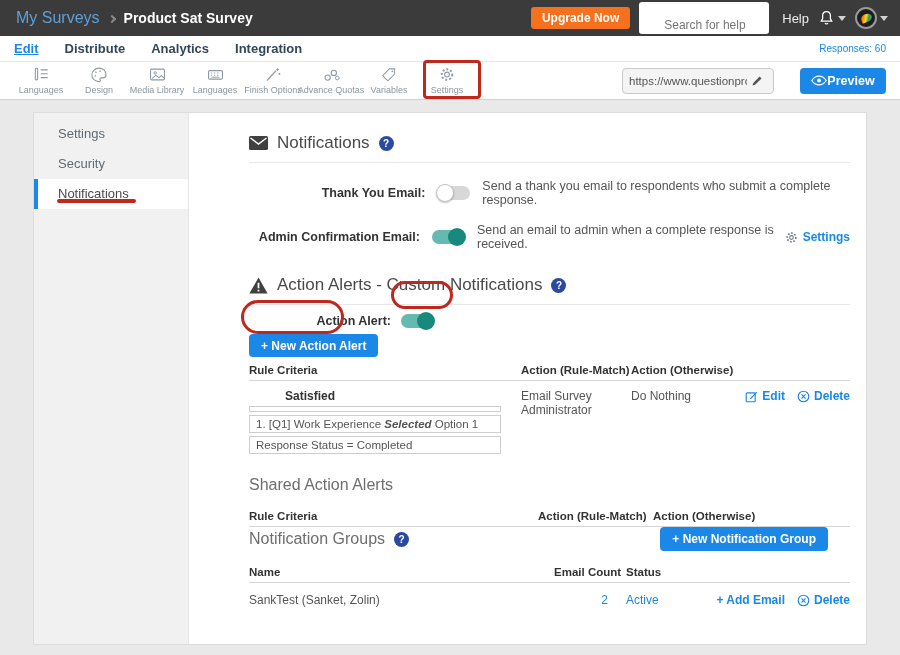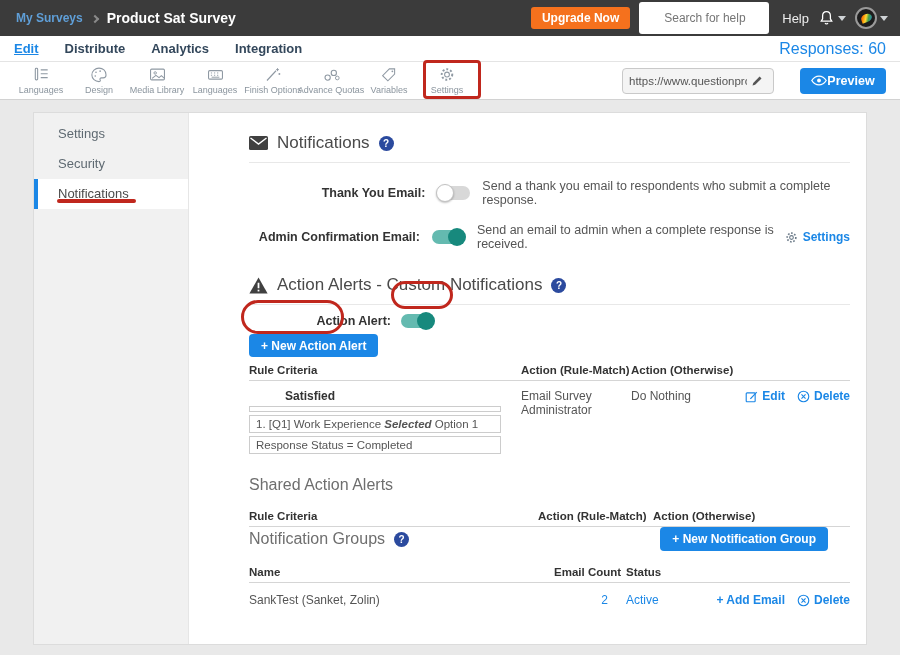--- a/index.html
+++ b/index.html
@@ -12,37 +12,37 @@
     font-size:13px;
     color:#545454;
   }
   
   .topbar { height:36px; background:#3b3b3b; display:flex; align-items:center; }
   .brand { width:100px; height:36px; background:#1b87e6; display:flex; align-items:center; justify-content:center; gap:7px; }
   .brand-label { color:#fff; font-size:13px; }
   .caret { width:0; height:0; border-left:4px solid transparent; border-right:4px solid transparent; border-top:5px solid #fff; display:inline-block; }
   .caret.dim { border-top-color:#cfd3d6; }
   .breadcrumb { display:flex; align-items:center; margin-left:16px; gap:9px; }
-  .bc-parent { color:#5f9fd8; font-size:12px;font-weight:bold; }
+  .bc-parent { color:#5f9fd8; font-size:16px; }
   .bc-chev { width:6px; height:6px; border-right:2px solid #8a8a8a; border-bottom:2px solid #8a8a8a; transform:rotate(-45deg); margin-top:1px; }
   .bc-current { color:#fff; font-size:14px; font-weight:bold; }
   .topbar-right { margin-left:auto; display:flex; align-items:center; gap:9px; padding-right:12px; }
   .upgrade-btn { background:#f5711d; color:#fff; font-weight:bold; font-size:12px; border:none; border-radius:3px; height:22px; padding:0 11px; cursor:pointer; }
-  .help-search { width:130px; height:22px; background:#fff; border:none; border-radius:3px; display:flex; align-items:center; padding:16px 6px; gap:19px; }
+  .help-search { width:130px; height:22px; background:#fff; border:none; border-radius:3px; display:flex; align-items:flex-start; padding:16px 6px; gap:19px; }
   .help-search input { border:none; outline:none; width:100px; font-size:12px; color:#555; font-family:"Liberation Sans",sans-serif; }
   .help-search input::placeholder { color:#757575; }
   .help-label { color:#eee; font-size:13px; margin-left:4px; }
   .icon-btn { display:flex; align-items:center; gap:3px; cursor:pointer; }
   .avatar { width:22px; height:22px; border-radius:50%; background:#1d1d1d; border:2px solid #9a9a9a; display:flex; align-items:center; justify-content:center; }
   .avatar-swirl { width:11px; height:8px; border-radius:50% 50% 50% 0; background:linear-gradient(120deg,#e53935 0%,#fb8c00 25%,#fdd835 45%,#43a047 65%,#1e88e5 100%); transform:rotate(-20deg); }
   
   .mainnav { height:26px; background:#fff; border-bottom:1px solid #e4e4e4; display:flex; align-items:center; padding:0 14px; gap:26px; }
   .nav-item { font-size:13px; font-weight:bold; color:#33475b; text-decoration:none; cursor:pointer; }
   .nav-item.active { color:#1b87e6; text-decoration:underline; }
-  .responses { margin-left:auto; color:#1b87e6; font-size:16px;padding-left:8px; }
+  .responses { margin-left:auto; color:#1b87e6; font-size:10px;padding-left:8px; }
   
   .toolbar { height:38px; background:#fff; border-bottom:1px solid #d2d2d2; display:flex; align-items:center; padding-left:12px; }
   .tool { width:58px; display:flex; flex-direction:column; align-items:center; gap:2px; cursor:pointer; }
   .tool svg { display:block; }
   .tool-label { font-size:9px; color:#8b959e; white-space:nowrap; }
   .url-box { margin-left:auto; width:152px; height:26px; background:#f4f4f4; border:1px solid #c9c9c9; border-radius:4px; display:flex; align-items:center; padding:0 6px; gap:4px; }
   .url-box input { border:none; outline:none; background:transparent; width:118px; font-size:11.5px; color:#555; font-family:"Liberation Sans",sans-serif; }
   .preview-btn { margin:0 14px 0 26px; width:86px; height:26px; background:#1b87e6; border:none; border-radius:4px; color:#fff; font-weight:bold; font-size:12.5px; display:flex; align-items:center; justify-content:center; gap:0; cursor:pointer; }
   
   .workspace { height:555px; padding-top:12px; }

